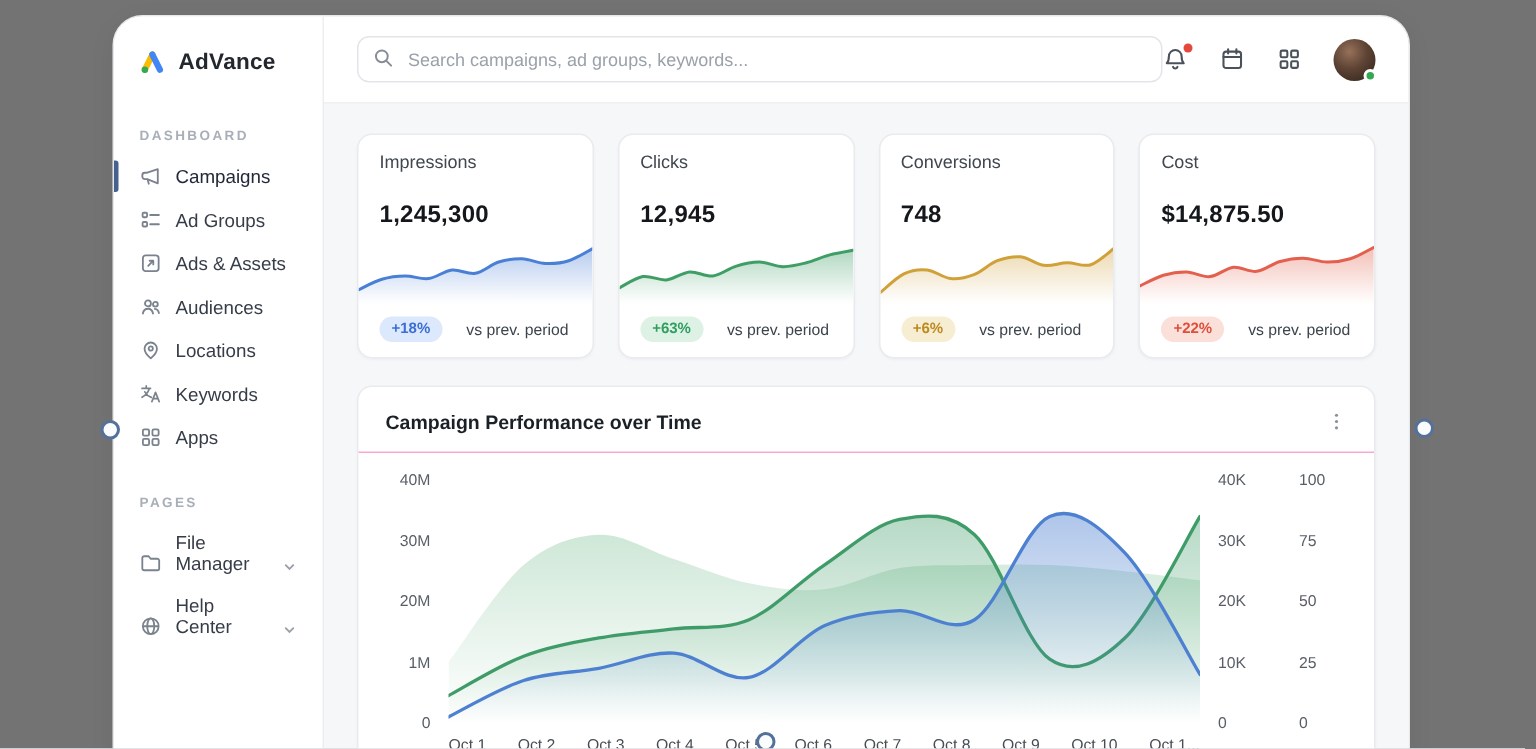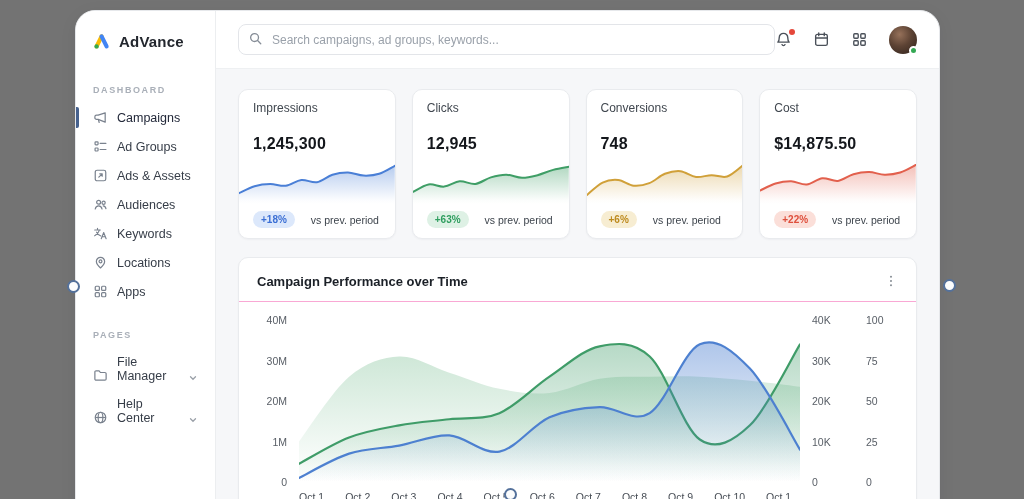--- a/index.html
+++ b/index.html
@@ -133,36 +133,36 @@
             <path d="M2.4 12.8c.4-2.2 1.7-3.4 3.6-3.4s3.2 1.2 3.6 3.4"></path>
             <circle cx="11.3" cy="6.2" r="1.7"></circle>
             <path d="M10.9 9.5c1.7.2 2.6 1.2 2.9 3"></path>
           </svg>
         </span>
         <span>Audiences</span>
       </div>
 
       <div class="nav-item">
         <span class="icn">
+          <svg width="15" height="15" viewBox="0 0 16 16" fill="none" stroke="currentColor" stroke-width="1.3" stroke-linejoin="round">
+            <path d="M8 13.8S12.4 10 12.4 6.9a4.4 4.4 0 1 0-8.8 0C3.6 10 8 13.8 8 13.8z"></path>
+            <circle cx="8" cy="6.8" r="1.5"></circle>
+          </svg>
+        </span>
+        <span>Locations</span>
+      </div>
+
+      <div class="nav-item">
+        <span class="icn">
           <svg width="15" height="15" viewBox="0 0 16 16" fill="none" stroke="currentColor" stroke-width="1.2" stroke-linecap="round" stroke-linejoin="round">
             <path d="M1.8 4.2h6M4.8 2.4v1.8M7 4.2c-.8 2.6-2.6 4.8-5.2 6.3M3.8 6.6c1 1.9 2.6 3.2 4.6 4"></path>
             <path d="M8.8 13.6 11.4 7l2.6 6.6M9.7 11.5h3.4"></path>
           </svg>
         </span>
         <span>Keywords</span>
-      </div>
-
-      <div class="nav-item">
-        <span class="icn">
-          <svg width="15" height="15" viewBox="0 0 16 16" fill="none" stroke="currentColor" stroke-width="1.3" stroke-linejoin="round">
-            <path d="M8 13.8S12.4 10 12.4 6.9a4.4 4.4 0 1 0-8.8 0C3.6 10 8 13.8 8 13.8z"></path>
-            <circle cx="8" cy="6.8" r="1.5"></circle>
-          </svg>
-        </span>
-        <span>Locations</span>
       </div>
 
       <div class="nav-item">
         <span class="icn">
           <svg width="15" height="15" viewBox="0 0 16 16" fill="none" stroke="currentColor" stroke-width="1.3">
             <rect x="2.4" y="2.4" width="4.4" height="4.4" rx="1"></rect>
             <rect x="9.2" y="2.4" width="4.4" height="4.4" rx="1"></rect>
             <rect x="2.4" y="9.2" width="4.4" height="4.4" rx="1"></rect>
             <rect x="9.2" y="9.2" width="4.4" height="4.4" rx="1"></rect>
           </svg>

